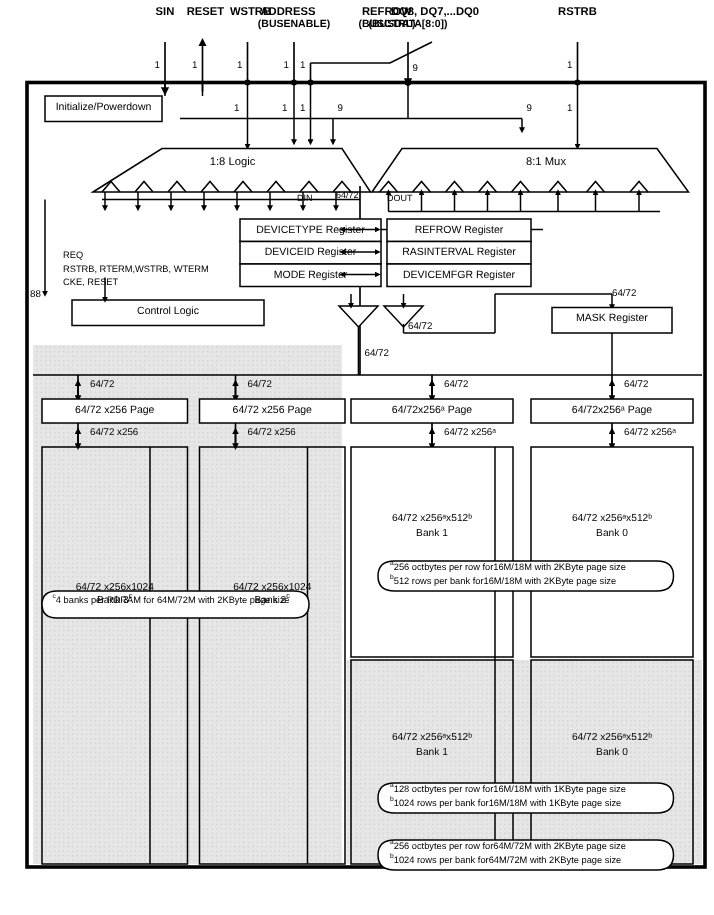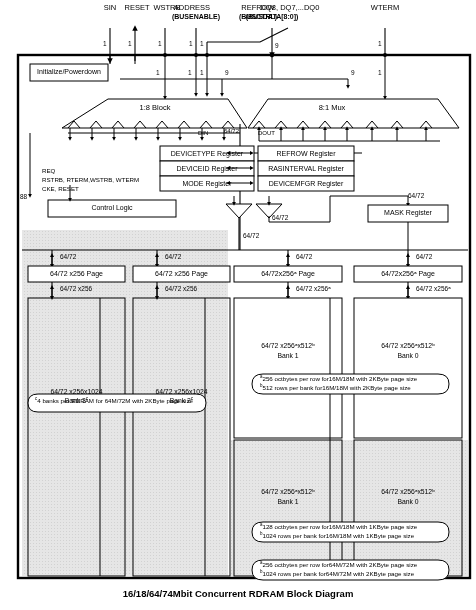--- a/index.html
+++ b/index.html
@@ -12,21 +12,21 @@
   }
   #root { position: absolute; left:0; top:0; width:476px; height:610px; }
   svg#diagram { position:absolute; left:0; top:0; }
   .lbl {
     position: absolute;
     font-family: "Liberation Sans", sans-serif;
     color: #000;
     white-space: nowrap;
     line-height: 1.05;
   }
-  .pin-name { font-size: 7.5px; font-weight: normal; }
+  .pin-name { font-size: 7.5px; font-weight: bold; }
   .pin-sub  { font-size: 7px; font-weight: bold; }
   .wid      { font-size: 6.5px; }
   .boxlbl   { font-size: 7px; text-align: center; }
   .muxlbl   { font-size: 7.5px; }
   .tiny     { font-size: 6px; }
   .reqtxt   { font-size: 6.2px; line-height: 1.5; }
   .banklbl  { font-size: 6.8px; text-align: center; }
   .notetxt  { font-size: 6.2px; line-height: 1.45; }
   .title    { font-size: 9.5px; font-weight: bold; }
   sup { font-size: 72%; vertical-align: super; line-height: 0; }
@@ -229,40 +229,40 @@
 
 <div class="lbl pin-name ctr" style="left:110px; top:4px;">SIN</div>
 <div class="lbl pin-name ctr" style="left:137px; top:4px;">RESET</div>
 <div class="lbl pin-name ctr" style="left:167px; top:4px;">WSTRB</div>
 <div class="lbl pin-name ctr" style="left:192px; top:4px;text-align:center;">ADDRESS</div>
 <div class="lbl pin-sub ctr" style="left:196px; top:13px;">(BUSENABLE)</div>
 <div class="lbl pin-name ctr" style="left:258px; top:4px;">REFROW</div>
 <div class="lbl pin-sub ctr" style="left:258px; top:13px;">(BUSCTRL)</div>
 <div class="lbl pin-name ctr" style="left:272px; top:4px;margin-left:18px;">DQ8, DQ7,...DQ0</div>
 <div class="lbl pin-sub ctr" style="left:272px; top:13px;">(BUSDATA[8:0])</div>
-<div class="lbl pin-name ctr" style="left:385px; top:4px;">WTERM</div>
+<div class="lbl pin-name ctr" style="left:385px; top:4px;">RSTRB</div>
 
 <div class="lbl wid" style="left:103px; top:41px;">1</div>
 <div class="lbl wid" style="left:128px; top:41px;">1</div>
 <div class="lbl wid" style="left:158px; top:41px;">1</div>
 <div class="lbl wid" style="left:189px; top:41px;">1</div>
 <div class="lbl wid" style="left:200px; top:41px;">1</div>
 <div class="lbl wid" style="left:275px; top:43px;">9</div>
 <div class="lbl wid" style="left:378px; top:41px;">1</div>
 
 <div class="lbl wid" style="left:156px; top:70px;">1</div>
 <div class="lbl wid" style="left:188px; top:70px;">1</div>
 <div class="lbl wid" style="left:200px; top:70px;">1</div>
 <div class="lbl wid" style="left:225px; top:70px;">9</div>
 <div class="lbl wid" style="left:351px; top:70px;">9</div>
 <div class="lbl wid" style="left:378px; top:70px;">1</div>
 
 <div class="lbl boxlbl" style="left:30px; top:68px; width:78px;">Initialize/Powerdown</div>
-<div class="lbl muxlbl ctr" style="left:155px; top:104px;">1:8 Block</div>
-<div class="lbl muxlbl ctr" style="left:332px; top:104px;text-align:right;">8:1 Mux</div>
+<div class="lbl muxlbl ctr" style="left:155px; top:104px;">1:8 Logic</div>
+<div class="lbl muxlbl ctr" style="left:364px; top:104px;text-align:right;">8:1 Mux</div>
 <div class="lbl boxlbl" style="left:48px; top:204px; width:128px;">Control Logic</div>
 <div class="lbl boxlbl" style="left:368px; top:209px; width:80px;">MASK Register</div>
 
 <div class="lbl tiny" style="left:198px; top:130px;">DIN</div>
 <div class="lbl tiny" style="left:224px; top:128px;">64/72</div>
 <div class="lbl tiny" style="left:258px; top:130px;">DOUT</div>
 
 <div class="lbl reqtxt" style="left:42px; top:166px;">REQ</div>
 <div class="lbl reqtxt" style="left:42px; top:175px;">RSTRB, RTERM,WSTRB, WTERM</div>
 <div class="lbl reqtxt" style="left:42px; top:184px;">CKE, RESET</div>
@@ -326,15 +326,14 @@
 <div class="lbl notetxt" style="left:260px; top:523px;">
   <div><sup>a</sup><span>128 octbytes per row for16M/18M with 1KByte page size</span></div>
   <div><sup>b</sup><span>1024 rows per bank for16M/18M with 1KByte page size</span></div>
 </div>
 
 <div class="lbl notetxt" style="left:260px; top:561px;">
   <div><sup>a</sup><span>256 octbytes per row for64M/72M with 2KByte page size</span></div>
   <div><sup>b</sup><span>1024 rows per bank for64M/72M with 2KByte page size</span></div>
 </div>
 
-<div class="lbl title" style="left:0; top:589px; width:476px; text-align:center;">16/18/64/74Mbit Concurrent RDRAM Block Diagram</div>
 
 </div>
 
 </body></html>

